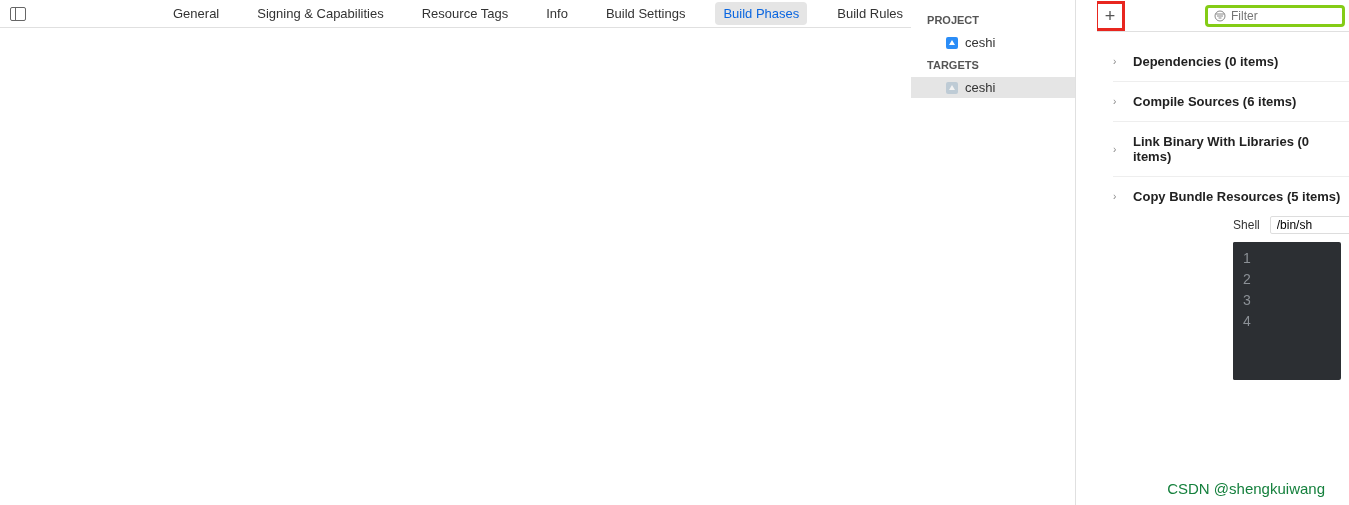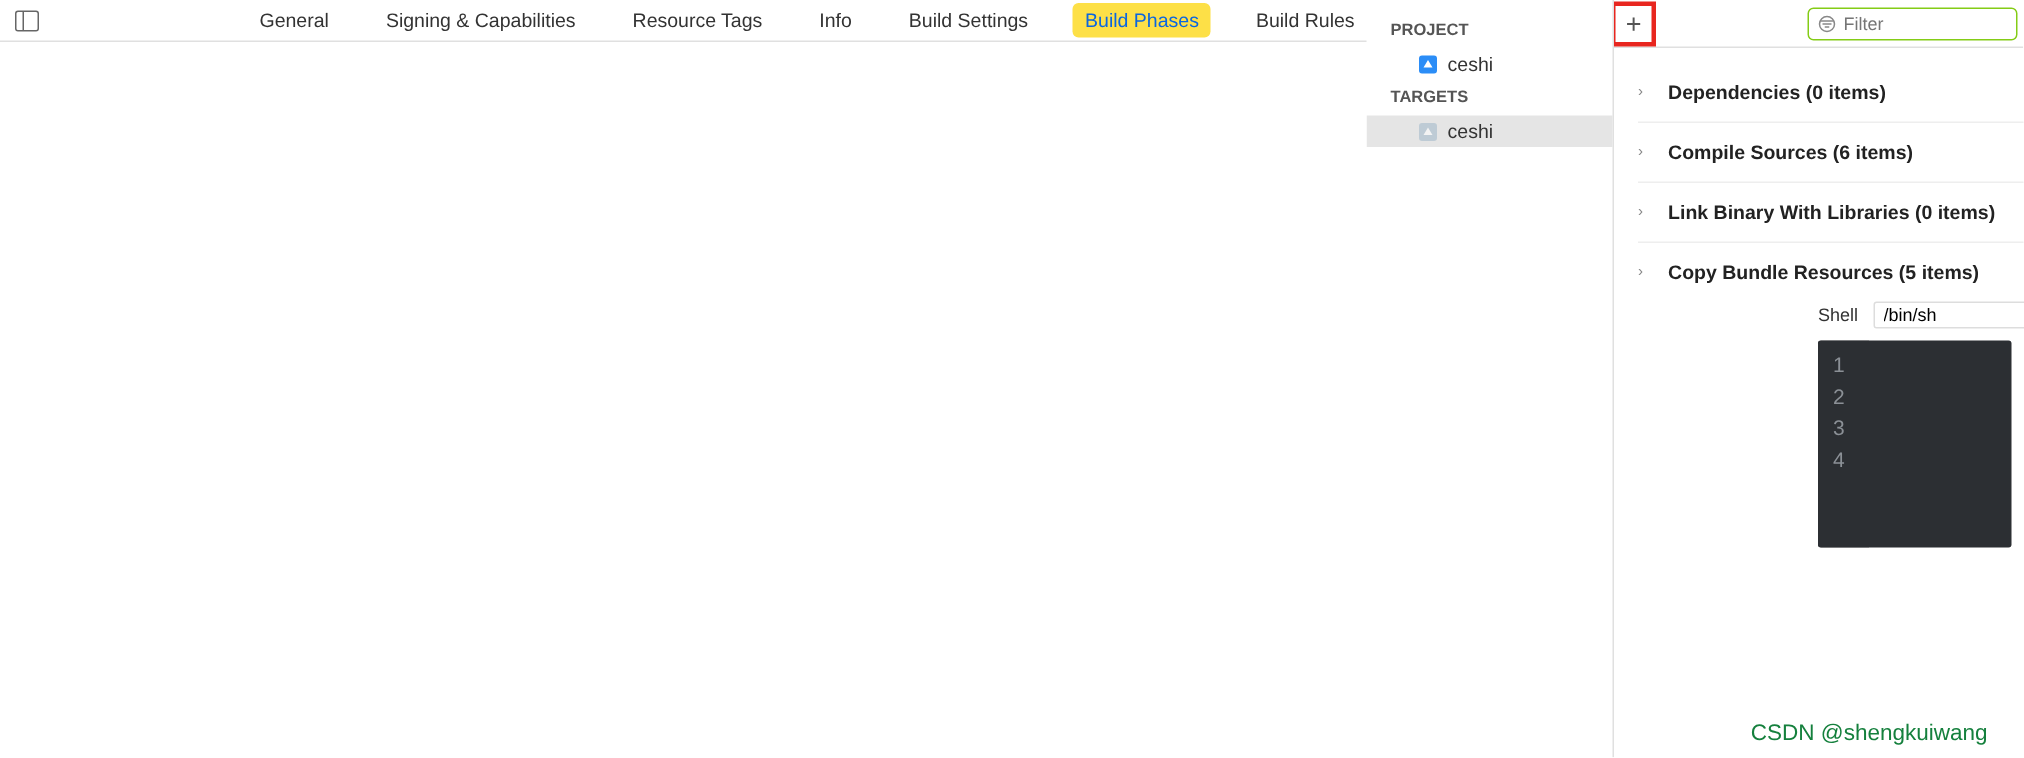--- a/index.html
+++ b/index.html
@@ -6,39 +6,39 @@
     body { font-size: 13px; color: #333; background: #fff; }
     
     .container { display: flex; width: 1349px; height: 505px; }
     
     .top-tabs { display: flex; align-items: center; height: 28px; border-bottom: 1px solid #e0e0e0; padding-left: 10px; }
     .top-tabs .sidebar-toggle-area { width: 155px; display: flex; align-items: center; }
     .sidebar-toggle { width: 16px; height: 14px; border: 1px solid #666; border-radius: 2px; position: relative; cursor: pointer; }
     .sidebar-toggle::before { content: ""; position: absolute; left: 4px; top: 0; bottom: 0; width: 1px; background: #666; }
     .tabs-center { flex: 1; display: flex; justify-content: center; gap: 22px; }
     .tab { color: #333; padding: 4px 8px; cursor: pointer; border-radius: 4px; white-space: nowrap; }
-    .tab.active { background: #fde047; color: #0a66e0; }
+    .tab.active { background: #e5e5e5; color: #0a66e0; }
     
-    .body-row { display: flex; flex: 1; overflow: hidden; }
+    .body-row { display: flex; flex: 1; overflow: hidden; gap: 21px; }
     
     .left-sidebar { width: 165px; border-right: 1px solid #e0e0e0; display: flex; flex-direction: column; padding-top: 8px; }
     .sidebar-section-label { font-size: 11px; font-weight: 600; color: #555; padding: 6px 16px; }
     .sidebar-item { display: flex; align-items: center; gap: 6px; padding: 3px 16px 3px 34px; cursor: pointer; }
     .sidebar-item.selected { background: #e5e5e5; }
     .sidebar-icon { width: 14px; height: 14px; display:inline-flex; align-items:center; justify-content:center; }
     .proj-icon svg rect { fill: #2b8df7; }
     .target-icon svg { opacity:0.55; }
     
     .main { flex: 1; display: flex; flex-direction: column; overflow: hidden; }
     
     .toolbar-row { display: flex; align-items: center; height: 32px; border-bottom: 1px solid #e0e0e0; }
     .plus-box { width: 30px; height: 30px; display: flex; align-items: center; justify-content: center; border: 3px solid #e8261f; margin-left: -2px; cursor: pointer; }
     .plus-box span { font-size: 18px; color: #555; line-height: 1; }
     .toolbar-spacer { flex: 1; }
-    .filter-box { display: flex; align-items: center; width: 140px; height: 22px; border: 1px solid #84cc16; border-radius: 4px; padding: 0 6px; margin-right: 4px; gap: 5px; }
+    .filter-box { display: flex; align-items: center; width: 140px; height: 22px; border: 3px solid #84cc16; border-radius: 4px; padding: 0 6px; margin-right: 4px; gap: 5px; }
     .filter-box .ficon { width: 12px; height: 12px; color:#888; }
     .filter-box input { border: none; outline: none; width: 100%; font-size: 12px; background: transparent; color: #999; }
     
     .phases { flex: 1; overflow-y: auto; padding: 10px 0 10px 16px; }
     .phase-row { display: flex; align-items: center; padding: 12px 0; border-top: 1px solid #eee; gap: 10px; }
     .phase-row:first-child { border-top: none; }
     .chev { width: 10px; color: #888; cursor: pointer; font-size: 10px; user-select:none; }
     .phase-title { font-weight: 600; color: #222; }
     
     .phase-content { padding-left: 120px; padding-right: 8px; display: flex; flex-direction: column; gap: 8px; }

